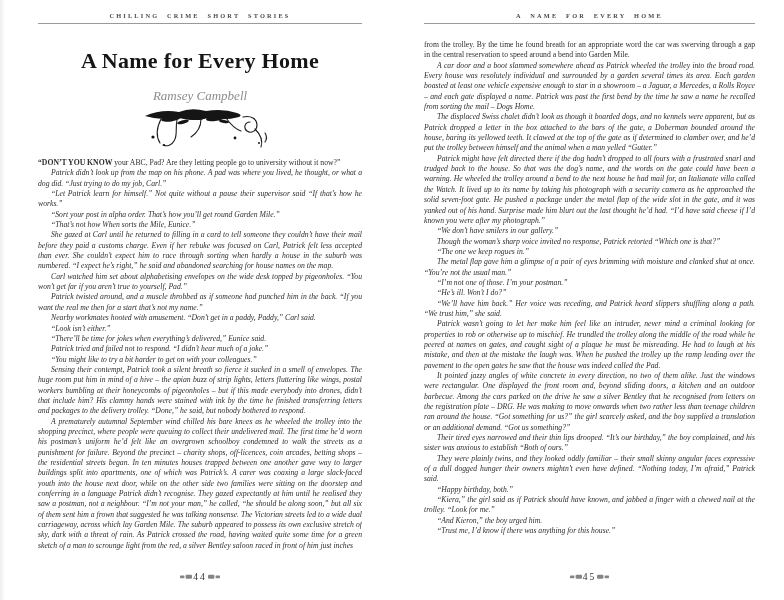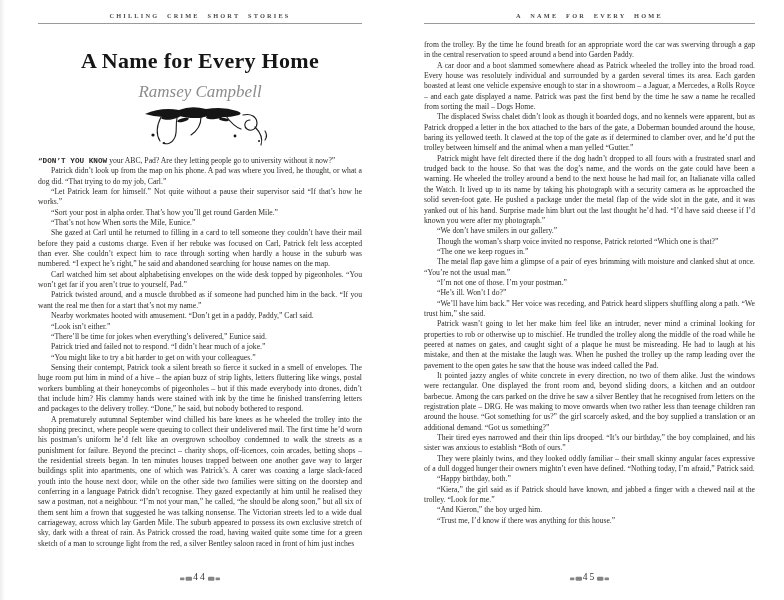--- a/index.html
+++ b/index.html
@@ -18,37 +18,37 @@
     text-align:center;font-size:6.3px;font-weight:bold;color:#4b4b4b;
     letter-spacing:2.2px;word-spacing:4px;padding-top:12px;white-space:nowrap;
   }
   .header-rule{border:0;border-top:1px solid #9a9a9a;margin:4px 0 0 0;}
 
   .story-title{
     margin:24px 0 0 0;text-align:center;font-size:22px;font-weight:bold;
     color:#161616;letter-spacing:0.3px;line-height:26px;
   }
   .story-author{
-    margin-top:8px;text-align:center;font-style:italic;font-size:17px;color:#8c8c8c;
+    margin-top:14px;text-align:center;font-style:italic;font-size:13px;color:#8c8c8c;
   }
   .ornament-wrap{margin:3px auto 0 auto;width:138px;height:46px;}
 
   .body-text{
     font-size:7.7px;line-height:10.35px;color:#2f2d2b;text-align:justify;
     overflow:hidden;
   }
   .body-text p{margin:0;padding:0;}
-  .body-text p.indent{text-indent:13px;}
-  .body-text strong{font-weight:bold;font-family:Liberation Mono, monospace;}
+  .body-text p.indent{text-indent:13px;font-style:italic;}
+  .body-text strong{font-weight:bold;}
   .left-body{margin-top:5px;height:414px;}
   .right-body{margin-top:16px;height:510px;}
 
   .page-footer{
     position:absolute;left:0;right:0;bottom:18px;
-    display:flex;align-items:flex-end;justify-content:center;
+    display:flex;align-items:center;justify-content:center;
   }
   .page-number{
     font-size:9.5px;color:#2f2f2f;letter-spacing:2px;line-height:1;
   }
   .foot-orn{display:inline-block;width:13px;height:6px;opacity:.75;}
   .foot-orn svg{display:block;}
   .foot-orn.flip svg{transform:scaleX(-1);}
 </style>
 </head>
 <body>
@@ -87,21 +87,21 @@
         <path d="M124,22 C130,28 132,34 130,40"></path>
         <path d="M134,26 C136,29 136,32 134,35"></path>
       </g>
     </svg>
   </div>
 
   <div class="body-text left-body">
 
       <p><strong>“DON’T YOU KNOW</strong> your ABC, Pad? Are they letting people go to university without it now?”</p>
 
-      <p class="indent">Patrick didn’t look up from the map on his phone. A pad was where you lived, he thought, or what a dog did. “That trying to do my job, Carl.”</p>
+      <p class="indent">Patrick didn’t look up from the map on his phone. A pad was where you lived, he thought, or what a dog did. “Just trying to do my job, Carl.”</p>
 
       <p class="indent">“Let Patrick learn for himself.” Not quite without a pause their supervisor said “If that’s how he works.”</p>
 
       <p class="indent">“Sort your post in alpha order. That’s how you’ll get round Garden Mile.”</p>
 
       <p class="indent">“That’s not how When sorts the Mile, Eunice.”</p>
 
 
       <p class="indent">She gazed at Carl until he returned to filling in a card to tell someone they couldn’t have their mail before they paid a customs charge. Even if her rebuke was focused on Carl, Patrick felt less accepted than ever. She couldn’t expect him to race through sorting when hardly a house in the suburb was numbered. “I expect he’s right,” he said and abandoned searching for house names on the map.</p>
 
@@ -146,21 +146,21 @@
 </section>
 
 <section class="page right">
   <header>
     <div class="running-header">A NAME FOR EVERY HOME</div>
     <hr class="header-rule">
   </header>
 
   <div class="body-text right-body">
 
-      <p>from the trolley. By the time he found breath for an appropriate word the car was swerving through a gap in the central reservation to speed around a bend into Garden Paddy.</p>
+      <p>from the trolley. By the time he found breath for an appropriate word the car was swerving through a gap in the central reservation to speed around a bend into Garden Mile.</p>
 
       <p class="indent">A car door and a boot slammed somewhere ahead as Patrick wheeled the trolley into the broad road. Every house was resolutely individual and surrounded by a garden several times its area. Each garden boasted at least one vehicle expensive enough to star in a showroom – a Jaguar, a Mercedes, a Rolls Royce – and each gate displayed a name. Patrick was past the first bend by the time he saw a name he recalled from sorting the mail – Dogs Home.</p>
 
       <p class="indent">The displaced Swiss chalet didn’t look as though it boarded dogs, and no kennels were apparent, but as Patrick dropped a letter in the box attached to the bars of the gate, a Doberman bounded around the house, baring its yellowed teeth. It clawed at the top of the gate as if determined to clamber over, and he’d put the trolley between himself and the animal when a man yelled “Gutter.”</p>
 
       <p class="indent">Patrick might have felt directed there if the dog hadn’t dropped to all fours with a frustrated snarl and trudged back to the house. So that was the dog’s name, and the words on the gate could have been a warning. He wheeled the trolley around a bend to the next house he had mail for, an Italianate villa called the Watch. It lived up to its name by taking his photograph with a security camera as he approached the solid seven-foot gate. He pushed a package under the metal flap of the wide slot in the gate, and it was yanked out of his hand. Surprise made him blurt out the last thought he’d had. “I’d have said cheese if I’d known you were after my photograph.”</p>
 
       <p class="indent">“We don’t have smilers in our gallery.”</p>
 
       <p class="indent">Though the woman’s sharp voice invited no response, Patrick retorted “Which one is that?”</p>

